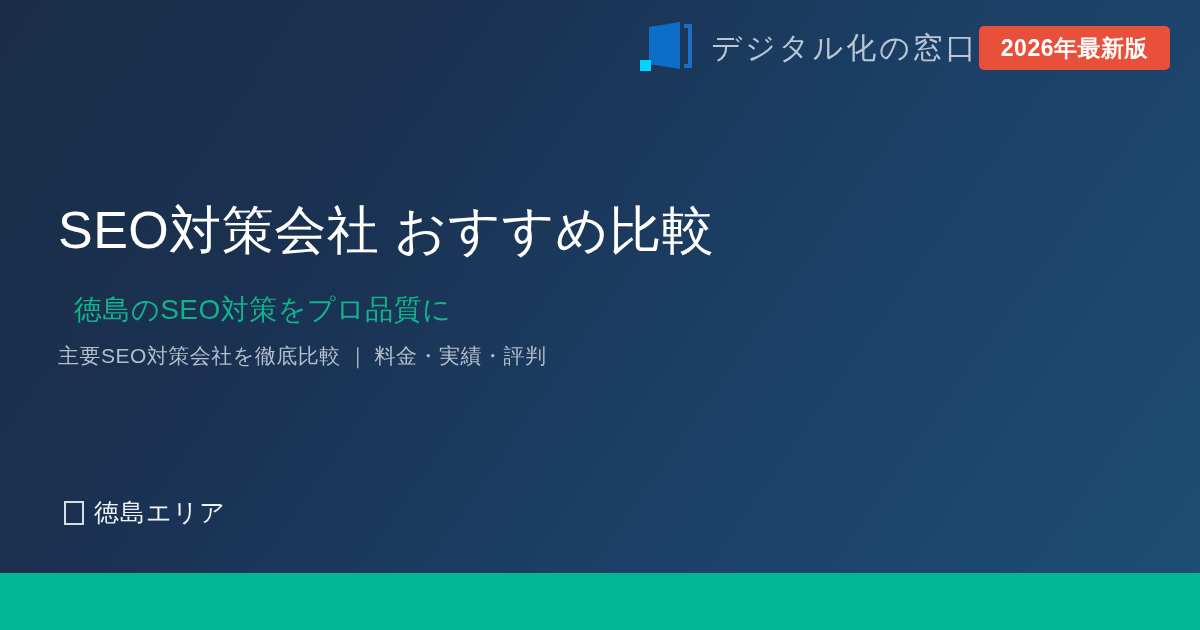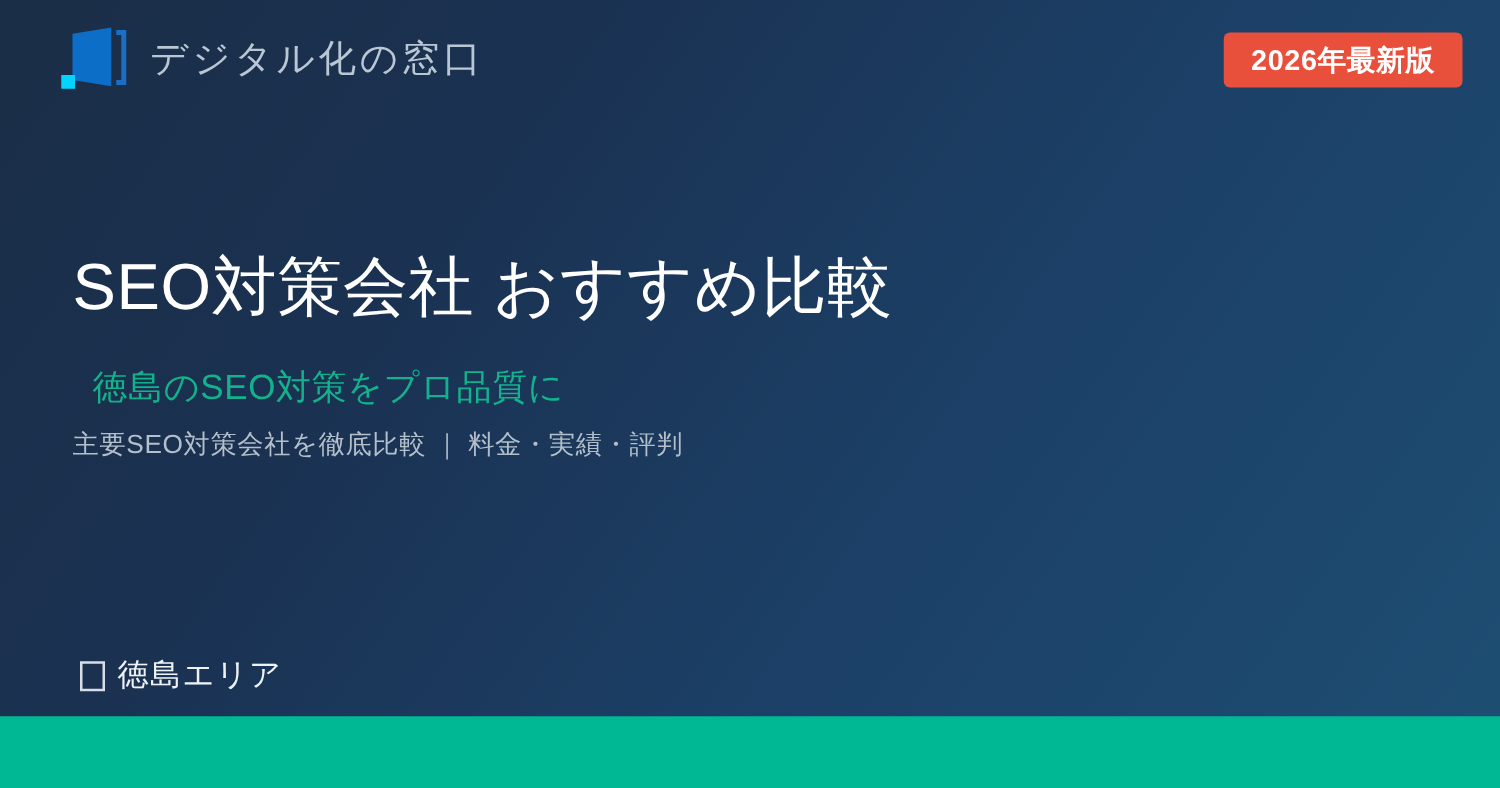--- a/index.html
+++ b/index.html
@@ -20,21 +20,21 @@
 
   
   .header {
     position: absolute;
     top: 0;
     left: 0;
     width: 1200px;
     height: 96px;
     display: flex;
     align-items: center;
-    justify-content: space-between;
+    justify-content: flex-end;
     padding: 0 30px 0 48px;
     box-sizing: border-box;
   }
   .brand {
     display: flex;
     align-items: center;
     gap: 16px;
   }
   .brand-mark {
     width: 56px;
@@ -107,21 +107,21 @@
     color: #b3bfcb;
     letter-spacing: 0.5px;
     line-height: 1.2;
     white-space: nowrap;
   }
 
   
   .area {
     position: absolute;
     left: 64px;
-    top: 528px;
+    top: 500px;
     display: flex;
     align-items: center;
     gap: 10px;
     white-space: nowrap;
   }
   .area-glyph {
     display: inline-block;
     width: 20px;
     height: 24px;
     border: 2px solid #d7dee6;

